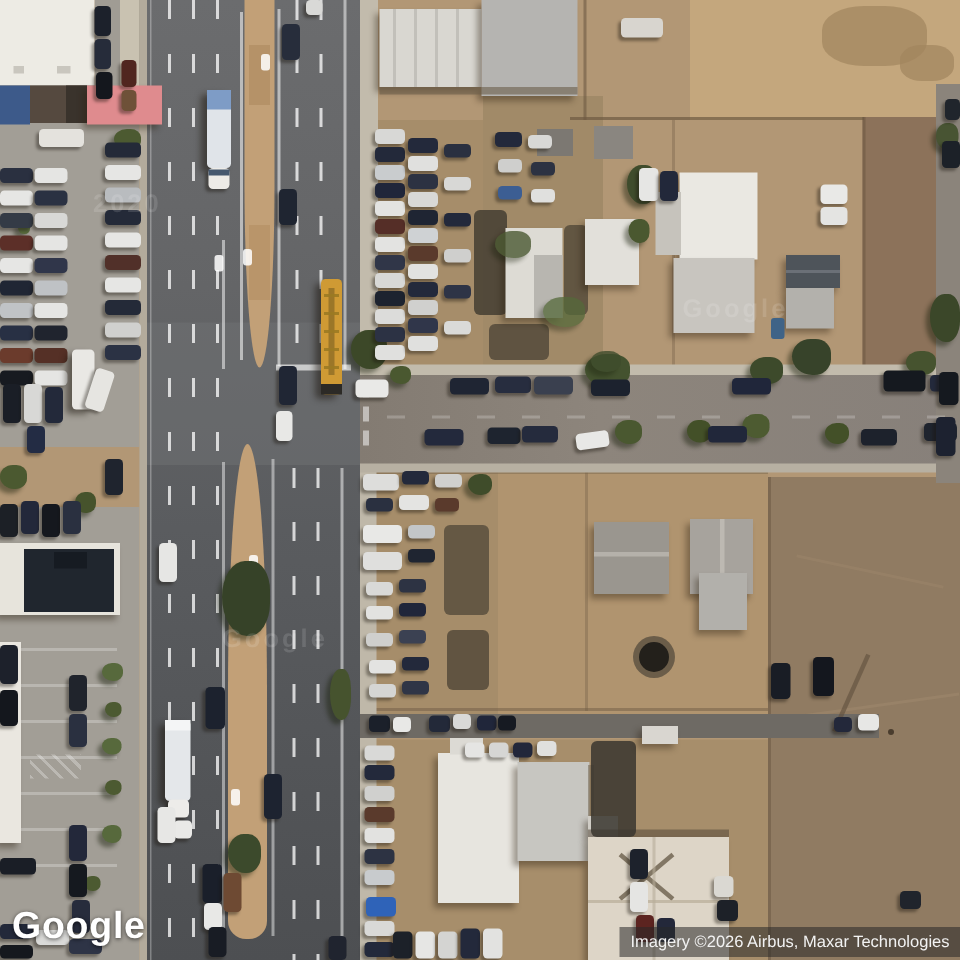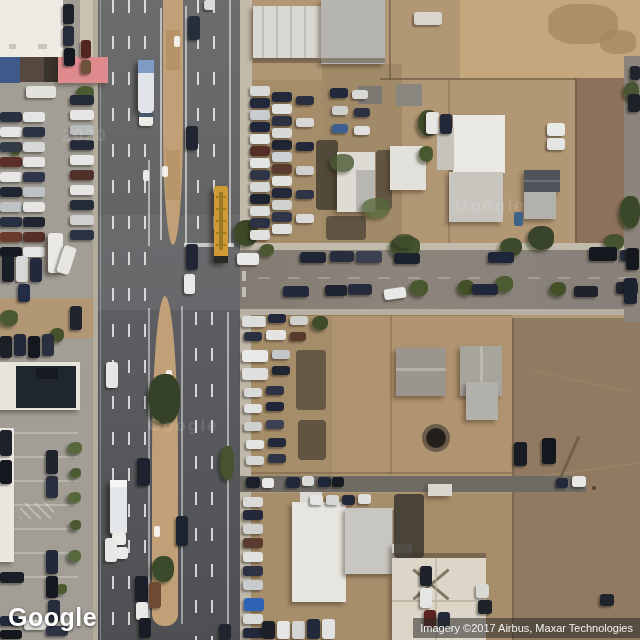--- a/index.html
+++ b/index.html
@@ -394,15 +394,15 @@
     <div class="el veh" style="left: 476px; top: 584px; width: 13px; height: 14px; background: rgb(218, 216, 210);"></div>
     <div class="el veh" style="left: 478px; top: 600px; width: 14px; height: 14px; background: rgb(29, 33, 40);"></div>
     <div class="el veh" style="left: 514px; top: 442px; width: 13px; height: 24px; background: rgb(25, 29, 37);"></div>
     <div class="el veh" style="left: 542px; top: 438px; width: 14px; height: 26px; background: rgb(20, 23, 30);"></div>
     <div class="el veh" style="left: 600px; top: 594px; width: 14px; height: 12px; background: rgb(32, 36, 44);"></div>
   <div class="wm" style="left:62px;top:126px;">2020</div>
   <div class="wm" style="left:148px;top:416px;">Google</div>
   <div class="wm" style="left:455px;top:196px;">Google</div>
   <div class="google-logo">Google</div>
   <div class="attribution">
-    <span>Imagery ©2017 Airbus, Maxar Technologies</span>
+    <span>Imagery ©2026 Airbus, Maxar Technologies</span>
   </div>
 </div>
 
 </body></html>

